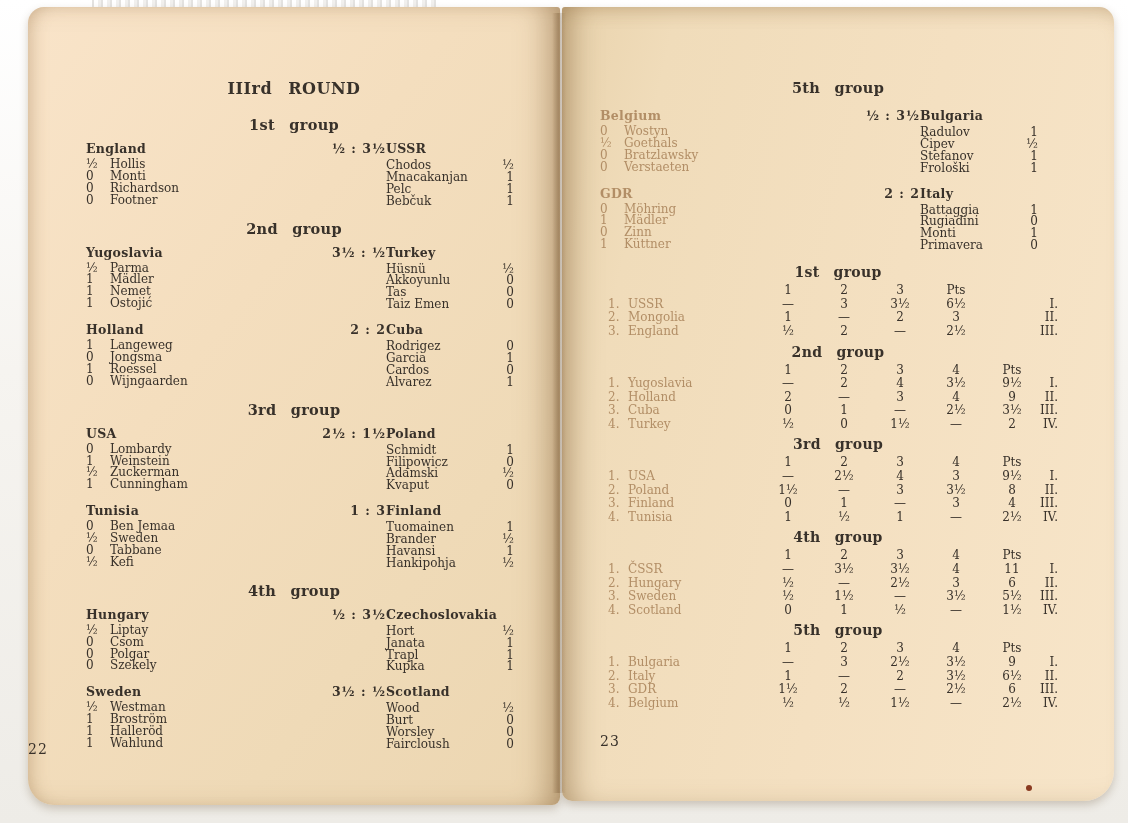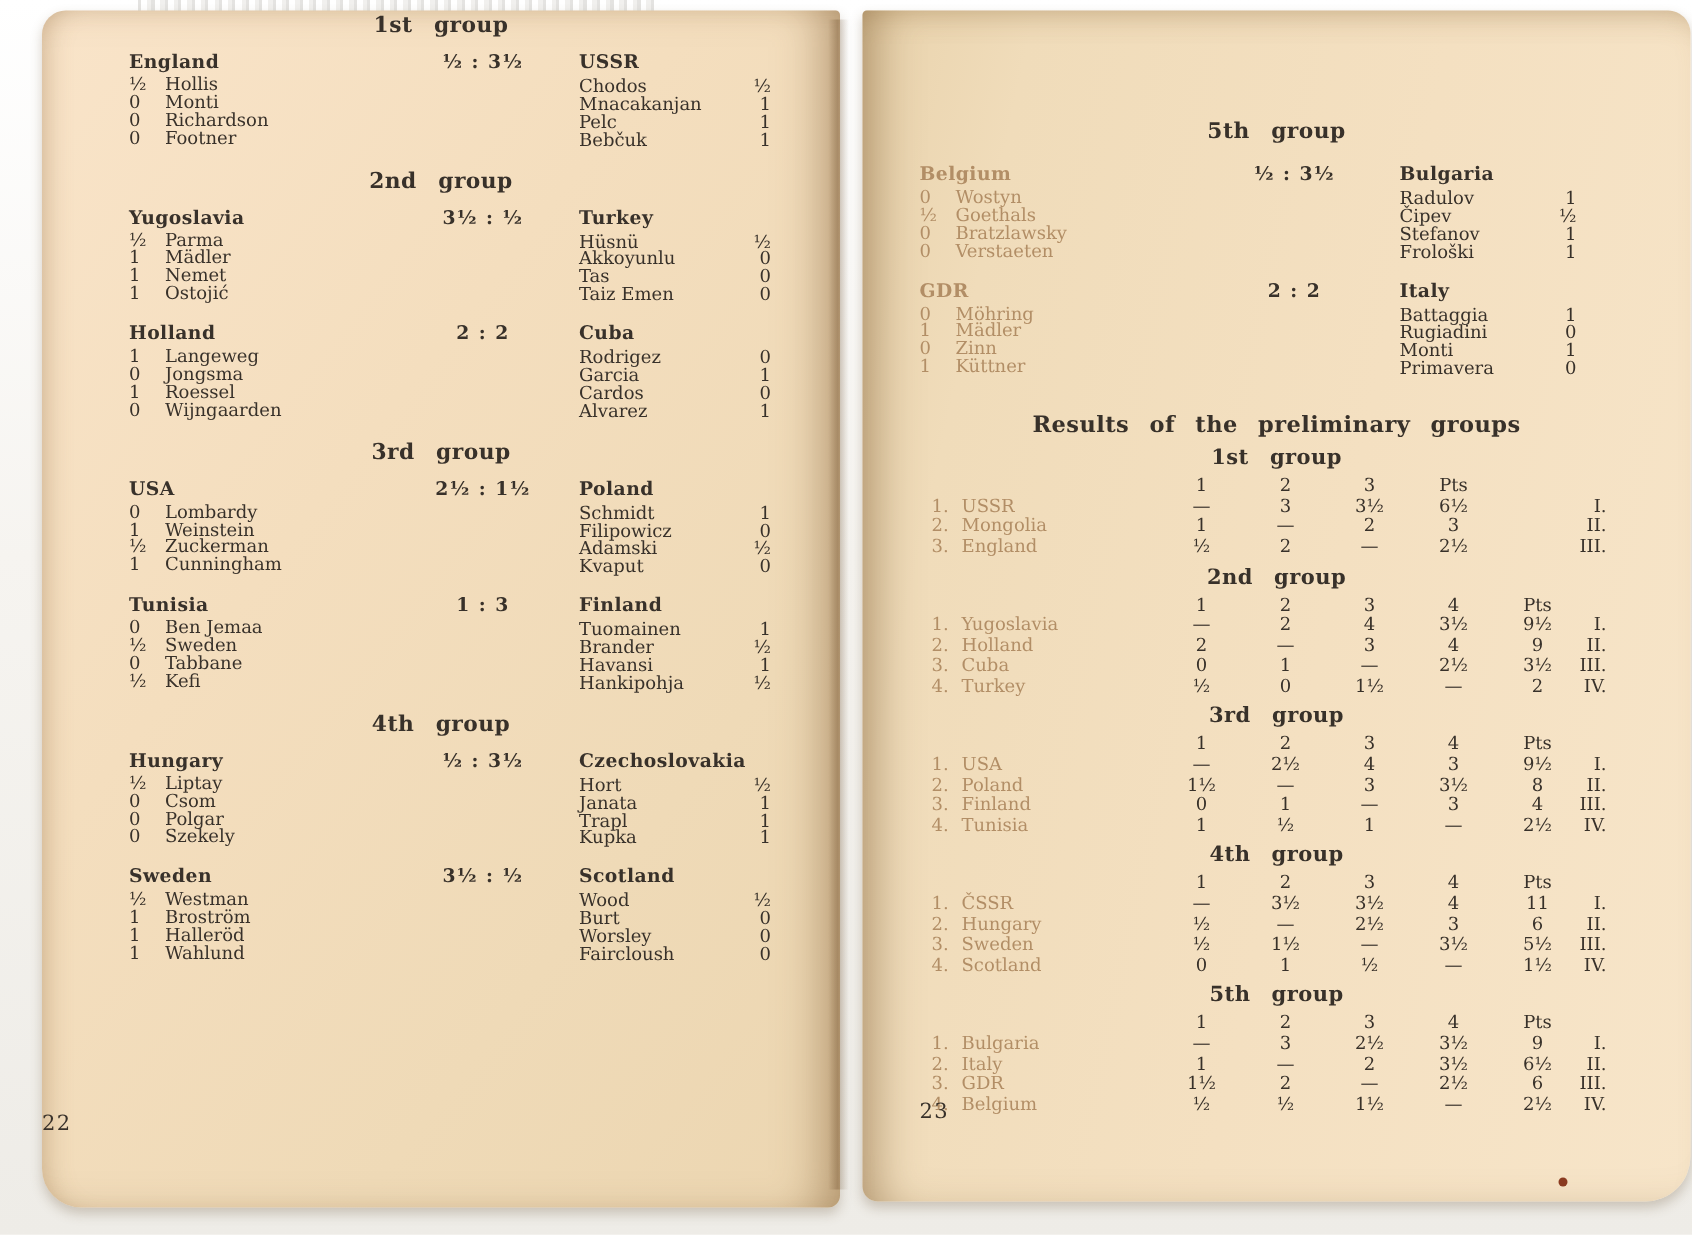--- a/index.html
+++ b/index.html
@@ -16,35 +16,35 @@
   .book{position:absolute;left:28px;top:7px;display:flex}
   .page{position:relative;box-sizing:border-box}
   .page-left{
     width:532px;height:798px;border-radius:16px 3px 8px 26px;
     background:linear-gradient(128deg,#f9e4c9 0%,#f4debe 38%,#efdab7 72%,#ecd6b1 100%);
     box-shadow:inset 12px 2px 18px -10px rgba(140,100,55,.38),
                inset -24px 0 32px -14px rgba(120,85,42,.52),
                0 4px 8px rgba(110,90,60,.28);
   }
   .page-right{
-    width:552px;height:794px;margin-left:15px;border-radius:3px 15px 30px 10px;
+    width:552px;height:794px;margin-left:2px;border-radius:3px 15px 30px 10px;
     background:linear-gradient(102deg,#e9d3ad 0%,#f0dcba 16%,#f4e0c1 55%,#f7e5c9 100%);
     box-shadow:inset 22px 0 30px -14px rgba(120,85,42,.5),
                inset 0 14px 20px -14px rgba(150,110,60,.35),
                0 4px 8px rgba(110,90,60,.28);
   }
   .gutter{position:absolute;left:524px;top:6px;width:14px;height:780px;
     background:linear-gradient(90deg,rgba(95,62,28,0) 0%,rgba(95,62,28,.28) 45%,rgba(95,62,28,.16) 60%,rgba(95,62,28,0) 100%)}
   .faded{color:#b28e66}
   .round-title{margin:72px 0 18px;text-align:center;font-size:16px;font-weight:bold;letter-spacing:.5px;word-spacing:10px}
   .group-heading{margin:0 0 9px;text-align:center;font-size:14.5px;font-weight:bold;word-spacing:9px;letter-spacing:.3px}
   .group{margin-top:1px}
   .match{display:flex;align-items:flex-start;margin-bottom:12px;font-size:12px;line-height:11.9px}
   .team-name{font-weight:bold;font-size:12.5px;line-height:14px;margin-bottom:3px;letter-spacing:.3px}
-  .col-score{font-weight:bold;font-size:12.5px;line-height:14px;letter-spacing:1px;text-align:center}
+  .col-score{font-weight:bold;font-size:12.5px;line-height:14px;letter-spacing:1px;text-align:right}
   .page-left .col-left{margin-left:58px;width:172px}
   .page-left .col-score{width:128px}
   .page-left .col-right{width:128px}
   .page-right .col-left{margin-left:38px;width:180px}
   .page-right .col-score{width:140px}
   .page-right .col-right{width:118px}
   .players{margin-top:2px}
   .player{display:flex;height:11.9px}
   .p-score{width:24px;flex:none}
   .col-right .player{justify-content:space-between}
@@ -65,20 +65,21 @@
   .red-dot{position:absolute;left:464px;top:778px;width:6px;height:6px;border-radius:50%;background:#8a3a20}
 </style>
 </head>
 <body>
 
 <div class="scan-bg"></div>
 <div class="scan-streaks"></div>
 
 <div class="book">
   <div class="page page-left">
+    <h2 class="round-title">IIIrd ROUND</h2>
     <div>
         <section class="group">
     <h3 class="group-heading">1st group</h3>
     <div class="match-list">
             <div class="match">
     <div class="col col-left">
       <div class="team-name">England</div>
       <div class="players">
                   <div class="player">
     <span class="p-score">½</span>
@@ -498,21 +499,20 @@
     <span class="p-score">1</span>
   </div>
               <div class="player">
     <span class="p-name">Primavera</span>
     <span class="p-score">0</span>
   </div>
             </div>
     </div>
   </div>
       </div>
-    <h2 class="results-title">Results of the preliminary groups</h2>
     <div>
         <section class="rtable">
     <h3 class="group-heading rt-heading">1st group</h3>
     <div class="rrow rhead">
       <span class="rlabel"></span>
       <span class="rcells">
               <span class="rcell">1</span>
               <span class="rcell">2</span>
               <span class="rcell">3</span>
               <span class="rcell">Pts</span>

